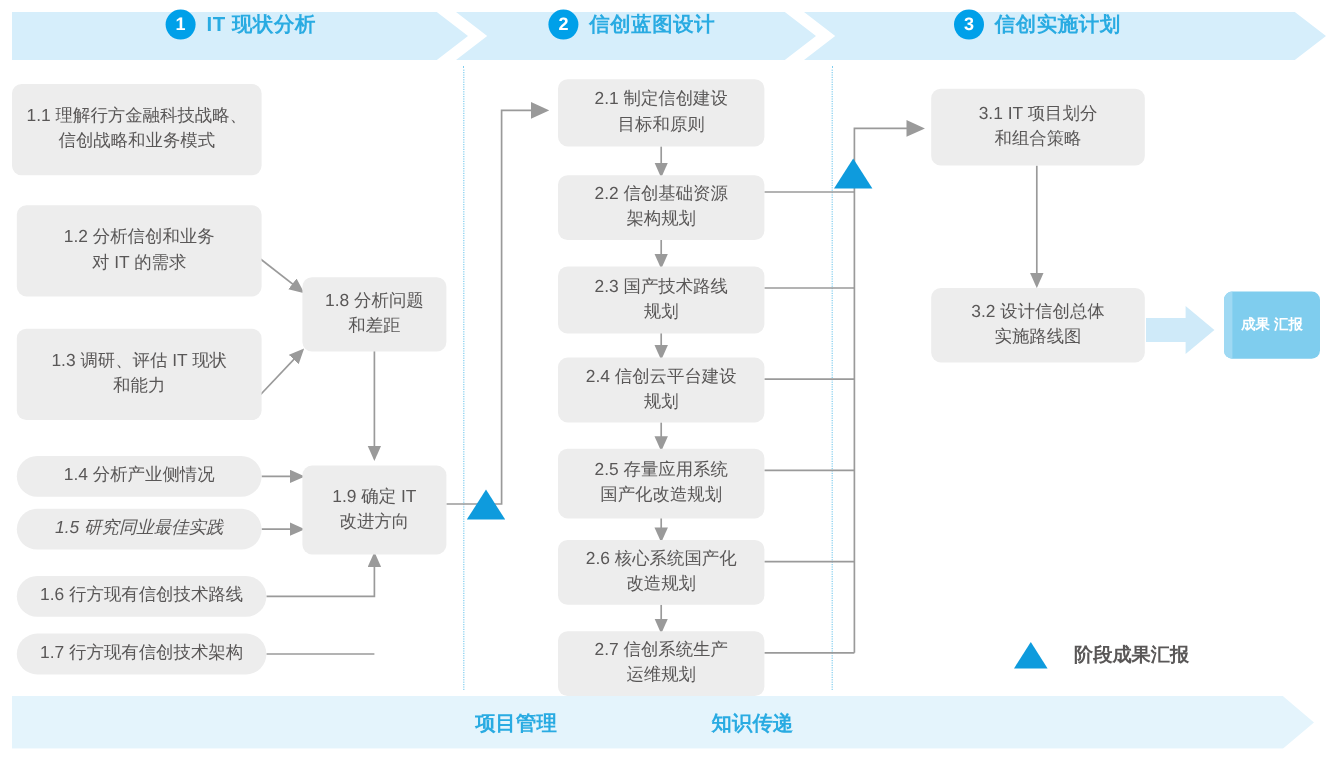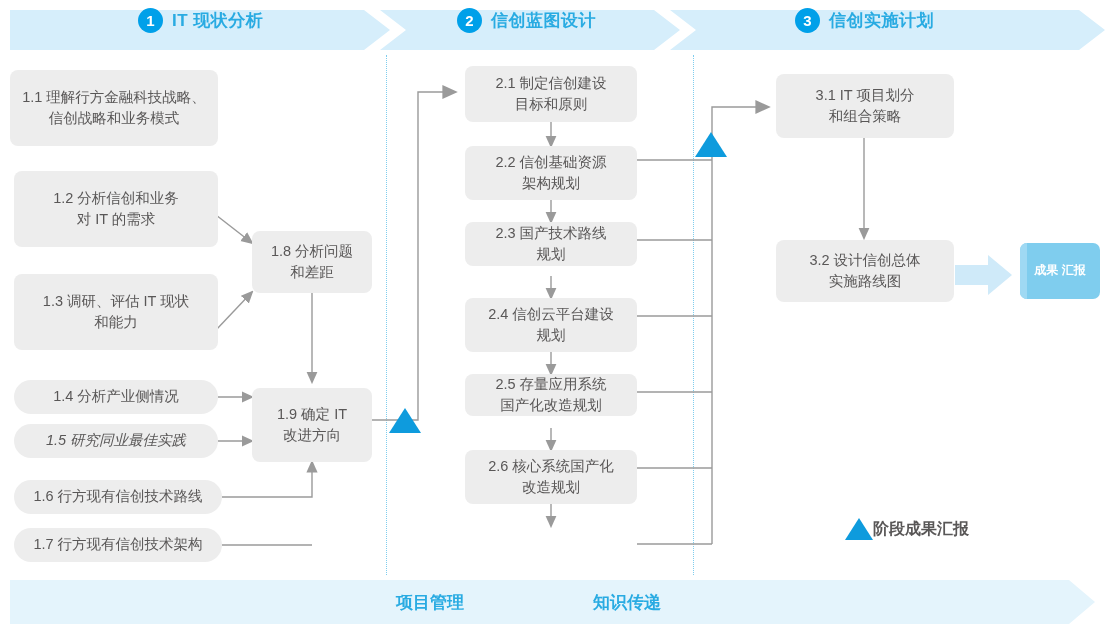--- a/index.html
+++ b/index.html
@@ -104,21 +104,21 @@
     position:absolute;
     width:0; height:0;
     border-left:16px solid transparent;
     border-right:16px solid transparent;
     border-bottom:25px solid #0E9BDD;
   }
 
   
   .legend{
     position:absolute;
-    display:flex; align-items:center; gap:0;
+    display:flex; align-items:center; gap:22px;margin-top:17px;
   }
   .legend-text{
     color:#595757; font-size:16px; font-weight:bold; white-space:nowrap;
   }
   .legend-tri{
     width:0;height:0;
     border-left:14px solid transparent;
     border-right:14px solid transparent;
     border-bottom:22px solid #0E9BDD;
   }
@@ -285,48 +285,54 @@
     </div>
   </div>
 
   <div class="pbox" style="left:465px; top:146px; width:172px; height:54px;">
     <div>
       <span>2.2 信创基础资源</span>
       <span>架构规划</span>
     </div>
   </div>
 
-  <div class="pbox" style="left:465px; top:222px; width:172px; height:44px;">
+  <div class="pbox" style="left:465px; top:222px; width:172px; height:56px;">
     <div>
       <span>2.3 国产技术路线</span>
       <span>规划</span>
     </div>
   </div>
 
   <div class="pbox" style="left:465px; top:298px; width:172px; height:54px;">
     <div>
       <span>2.4 信创云平台建设</span>
       <span>规划</span>
     </div>
   </div>
 
-  <div class="pbox" style="left:465px; top:374px; width:172px; height:42px;">
+  <div class="pbox" style="left:465px; top:374px; width:172px; height:58px;">
     <div>
       <span>2.5 存量应用系统</span>
       <span>国产化改造规划</span>
     </div>
   </div>
 
   <div class="pbox" style="left:465px; top:450px; width:172px; height:54px;">
     <div>
       <span>2.6 核心系统国产化</span>
       <span>改造规划</span>
     </div>
   </div>
 
+  <div class="pbox" style="left:465px; top:526px; width:172px; height:54px;">
+    <div>
+      <span>2.7 信创系统生产</span>
+      <span>运维规划</span>
+    </div>
+  </div>
 
   <div class="pbox" style="left:776px; top:74px;  width:178px; height:64px;">
     <div>
       <span>3.1 IT 项目划分</span>
       <span>和组合策略</span>
     </div>
   </div>
 
   <div class="pbox" style="left:776px; top:240px; width:178px; height:62px;">
     <div>

